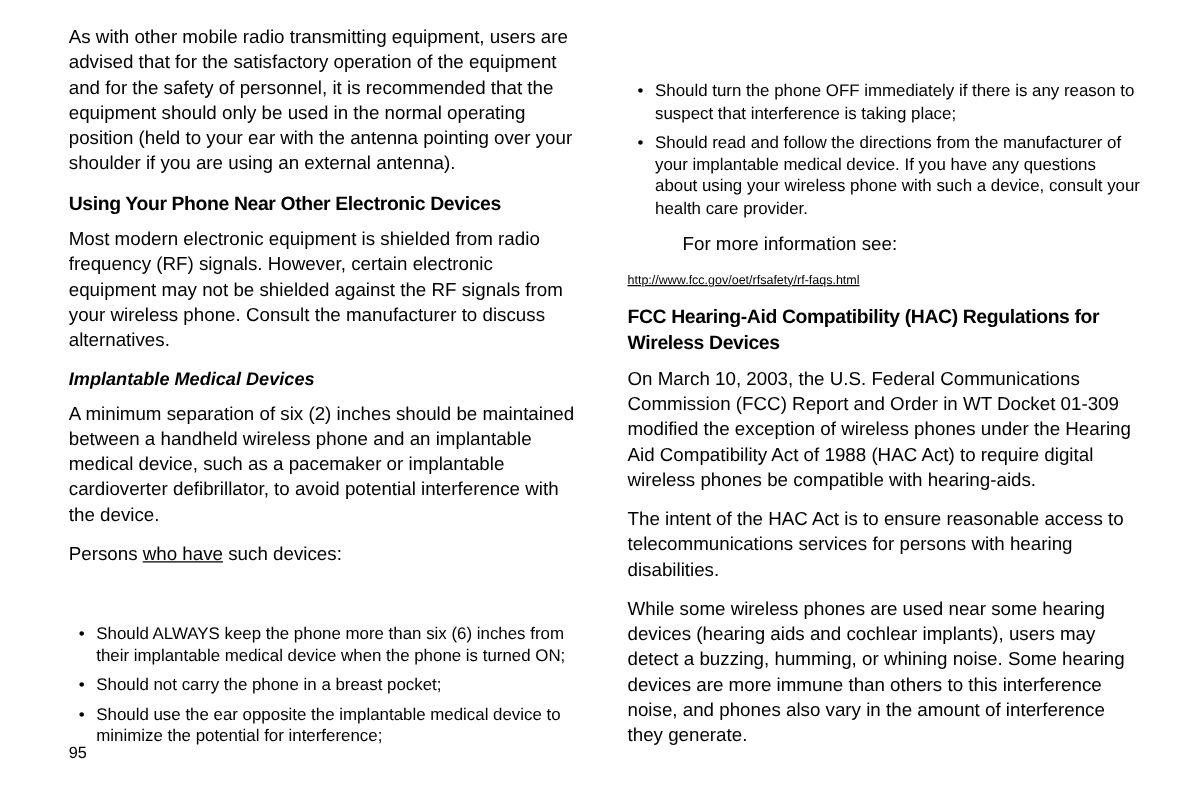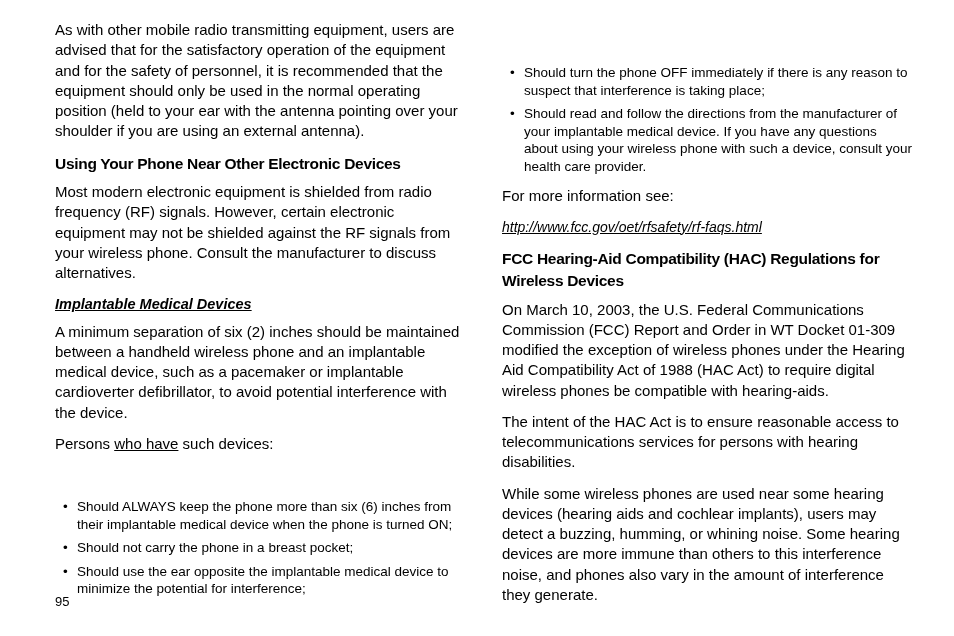--- a/index.html
+++ b/index.html
@@ -36,21 +36,20 @@
       margin-top: 2px;
       font-family: Arial, "Arial Black", sans-serif;
       letter-spacing: -0.3px;
     }
     .heading-italic {
       font-weight: bold;
       font-style: italic;
       font-size: 14.5px;
       margin-bottom: 7px;
       margin-top: 3px;
-      text-decoration: underline;
     }
     .bullet-list {
       list-style: none;
       padding-left: 0;
       margin-top: 44px;
     }
     .bullet-list li {
       font-size: 13.5px;
       line-height: 1.3;
       margin-bottom: 6px;
@@ -61,24 +60,23 @@
       content: "•";
       position: absolute;
       left: 8px;
       top: 0;
     }
     .underline {
       text-decoration: underline;
     }
     .link-text {
       text-decoration: underline;
-      font-size: 14px;
+      font-size: 10px;
       margin-bottom: 11px;
       display: block;
-      font-style: italic;
     }
     .page-number {
       font-size: 13px;
       margin-top: 4px;
     }
   </style>
 </head>
 <body>
 
 <div class="page-container">
@@ -96,21 +94,21 @@
       <li>Should not carry the phone in a breast pocket;</li>
       <li>Should use the ear opposite the implantable medical device to minimize the potential for interference;</li>
     </ul>
   </div>
 
   <div class="column">
     <ul class="bullet-list">
       <li>Should turn the phone OFF immediately if there is any reason to suspect that interference is taking place;</li>
       <li>Should read and follow the directions from the manufacturer of your implantable medical device. If you have any questions about using your wireless phone with such a device, consult your health care provider.</li>
     </ul>
-    <p class="para" style="margin-top:11px;">For more information see:</p>
+    <p class="para" style="margin-top:11px;margin-left:44px;">For more information see:</p>
     <span class="link-text">http://www.fcc.gov/oet/rfsafety/rf-faqs.html</span>
     <h3 class="heading-bold">FCC Hearing-Aid Compatibility (HAC) Regulations for Wireless Devices</h3>
     <p class="para">On March 10, 2003, the U.S. Federal Communications Commission (FCC) Report and Order in WT Docket 01-309 modified the exception of wireless phones under the Hearing Aid Compatibility Act of 1988 (HAC Act) to require digital wireless phones be compatible with hearing-aids.</p>
     <p class="para">The intent of the HAC Act is to ensure reasonable access to telecommunications services for persons with hearing disabilities.</p>
     <p class="para">While some wireless phones are used near some hearing devices (hearing aids and cochlear implants), users may detect a buzzing, humming, or whining noise. Some hearing devices are more immune than others to this interference noise, and phones also vary in the amount of interference they generate.</p>
   </div>
 </div>
 <div class="page-number">95</div>
 
 </body></html>

